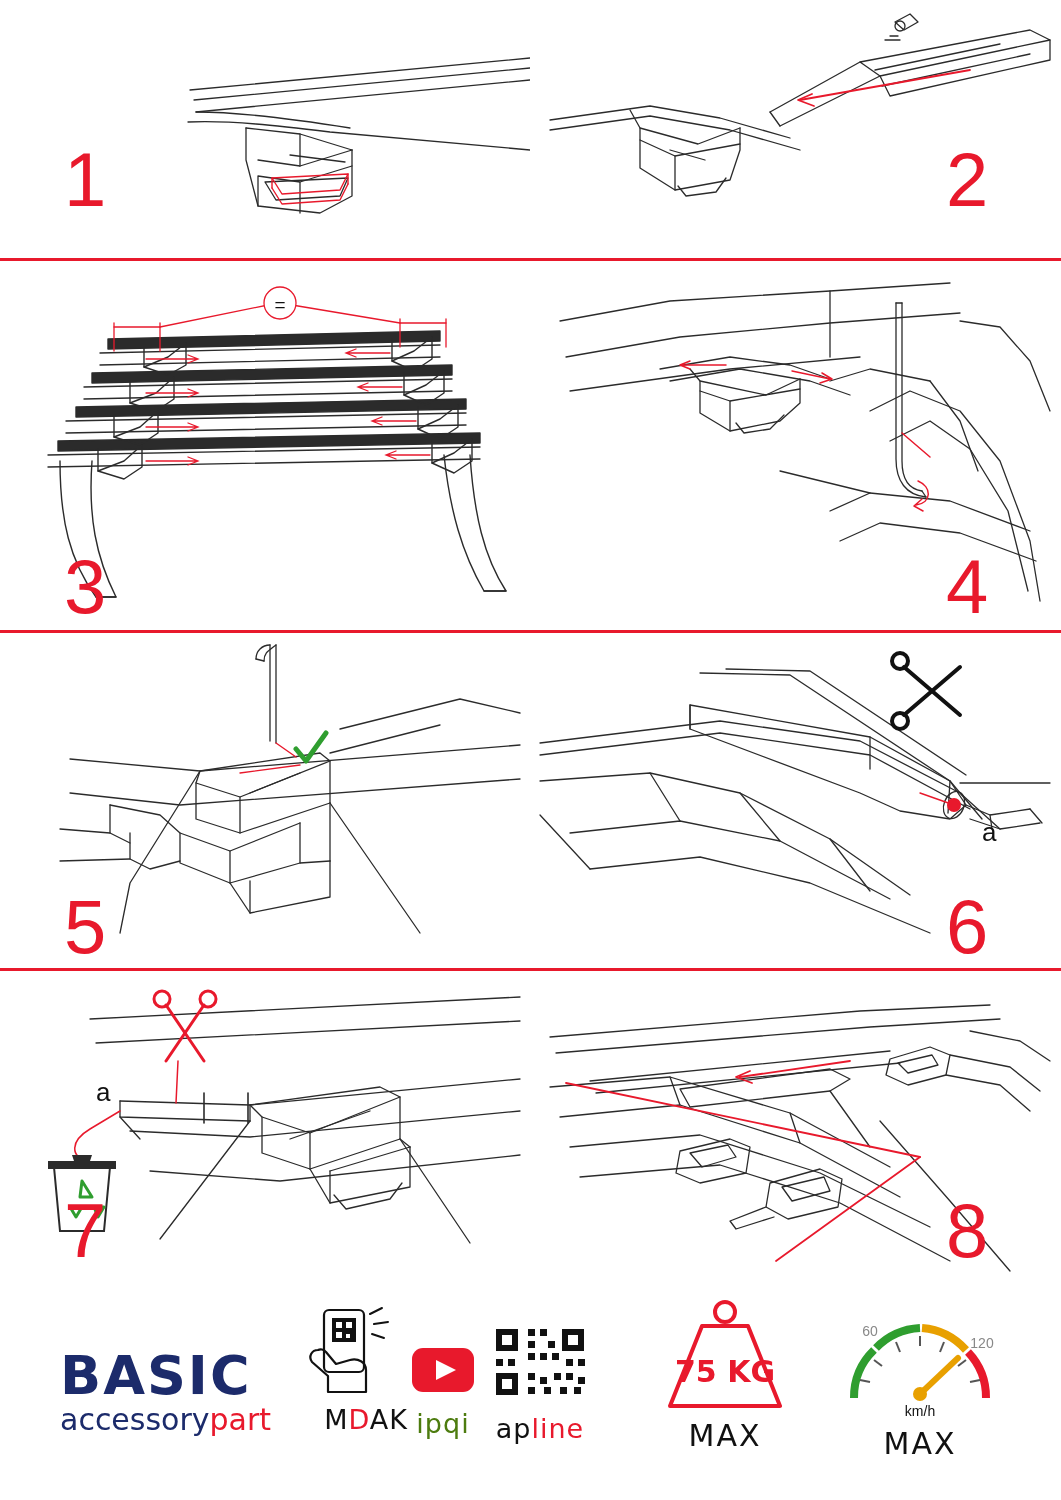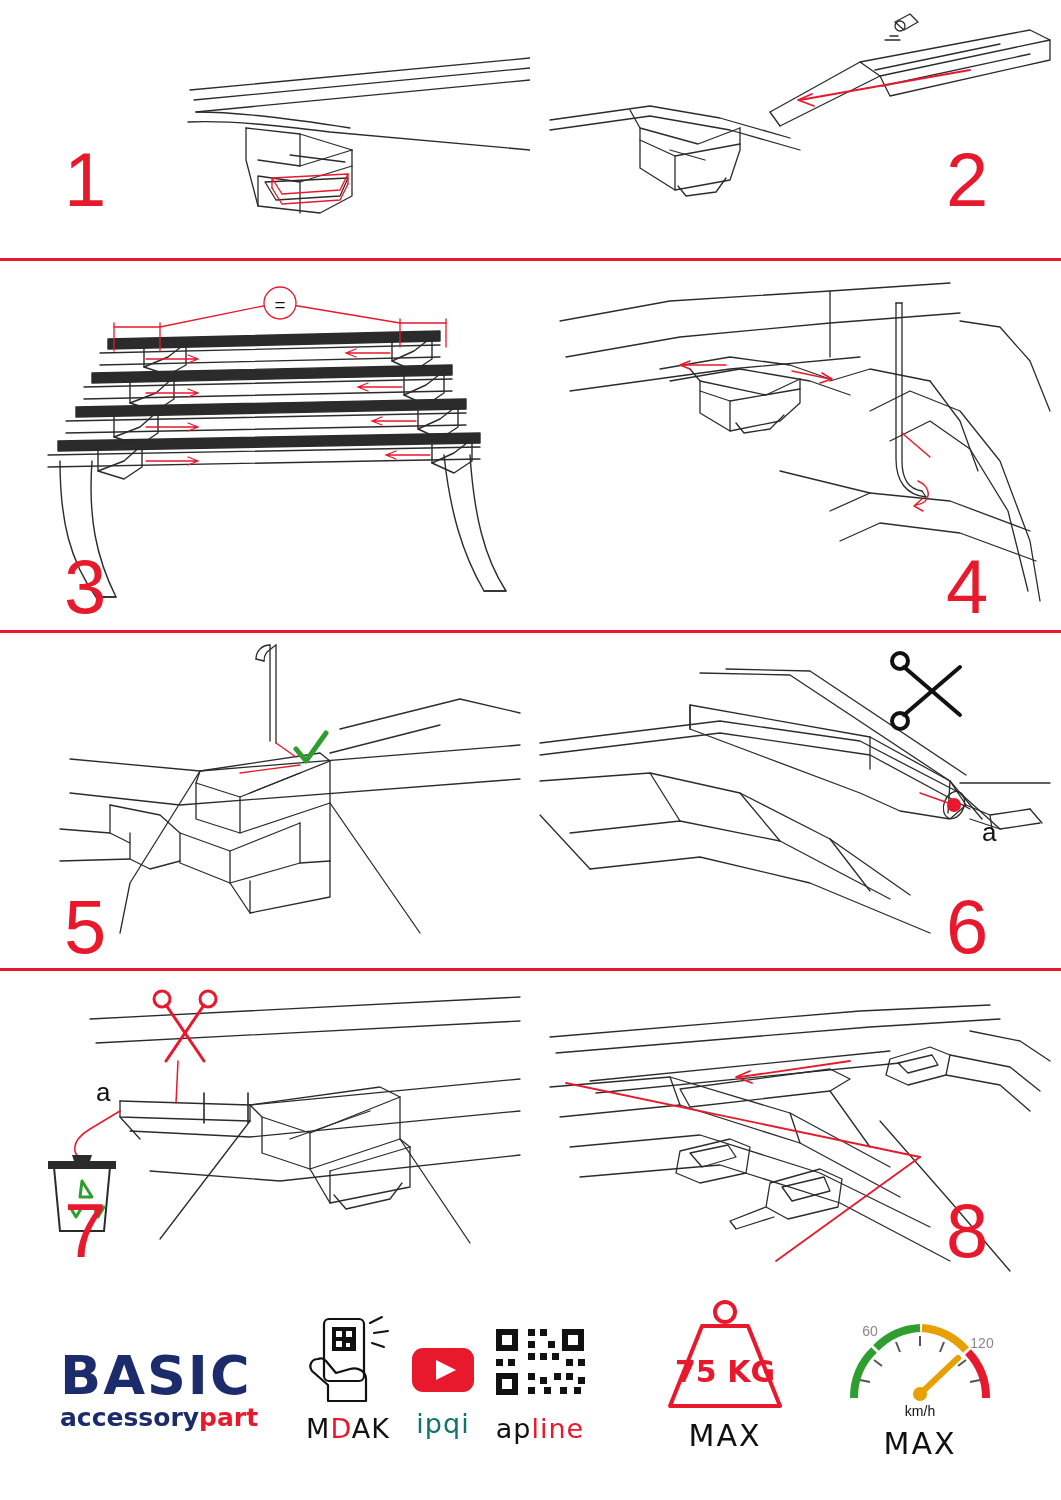--- a/index.html
+++ b/index.html
@@ -65,40 +65,40 @@
     letter-spacing: 2px;
     color: #1c2b6b;
     line-height: 1;
     margin-top: 24px;
   }
   .brand-accessory {
     position: absolute;
     left: 60px;
     top: 115px;
     font-family: "DejaVu Sans", sans-serif;
-    font-weight: bold;
-    font-size: 25px;
+    font-weight: normal;
+    font-size: 30px;
     color: #1c2b6b;
     line-height: 1;
   }
   .brand-accessory .part { color: #e8192c; }
 
   .logo-block {
     position: absolute;
     text-align: center;
   }
   .logo-caption {
     font-family: "DejaVu Sans", sans-serif;
     font-size: 27px;
     letter-spacing: 1px;
     margin-top: 6px;
   }
   .cap-mdak { color: #111; font-weight: 500; }
   .cap-mdak .mid { color: #e8192c; }
-  .cap-ipqi { color: #0f766e; font-weight: 400; }
+  .cap-ipqi { color: #4d7c0f; font-weight: 400; }
   .cap-apline { color: #e8192c; font-weight: 400; text-align: center; }
   .cap-apline .ap { color: #111; }
 
   .max-caption {
     font-family: "DejaVu Sans", sans-serif;
     font-size: 30px;
     letter-spacing: 2px;
     color: #111;
     text-align: center;
     margin-top: 2px;
@@ -454,21 +454,21 @@
       </g>
     </svg>
     <div class="step-num" style="left:416px;top:222px;">8</div>
   </div>
 
   <div class="footer">
 
     <div class="brand-basic">BASIC</div>
     <div class="brand-accessory"><span>accessory</span><span class="part">part</span></div>
 
-    <div class="logo-block" style="left:288px;top:25px;width:120px;">
+    <div class="logo-block" style="left:288px;top:16px;width:120px;text-align:right;">
       <svg width="120" height="92" viewBox="0 0 120 92">
         <rect x="36" y="4" width="40" height="62" rx="5" fill="none" stroke="#111" stroke-width="2.2"></rect>
         <rect x="44" y="12" width="24" height="24" fill="#111"></rect>
         <rect x="48" y="16" width="6" height="6" fill="#fff"></rect>
         <rect x="58" y="16" width="6" height="6" fill="#fff"></rect>
         <rect x="48" y="26" width="6" height="6" fill="#fff"></rect>
         <rect x="58" y="28" width="4" height="4" fill="#fff"></rect>
         <path d="M82 8 L94 2 M86 18 L100 16 M84 28 L96 32" stroke="#111" stroke-width="2" fill="none" stroke-linecap="round"></path>
         <path d="M30 44 C 24 44, 20 50, 24 56 L 40 70 L 40 86 L 78 86 L 78 64 C 78 56, 70 52, 62 54 L 48 58 L 38 46 C 36 43, 32 43, 30 44 Z" fill="none" stroke="#111" stroke-width="2.2" stroke-linejoin="round"></path>
       </svg>

